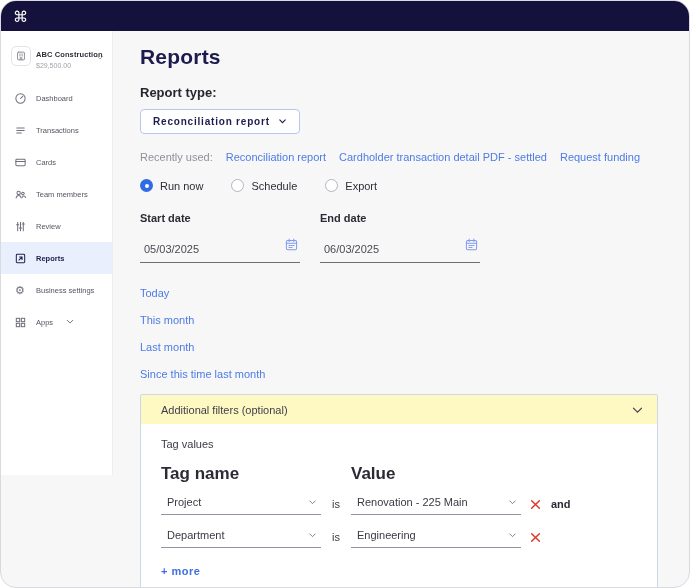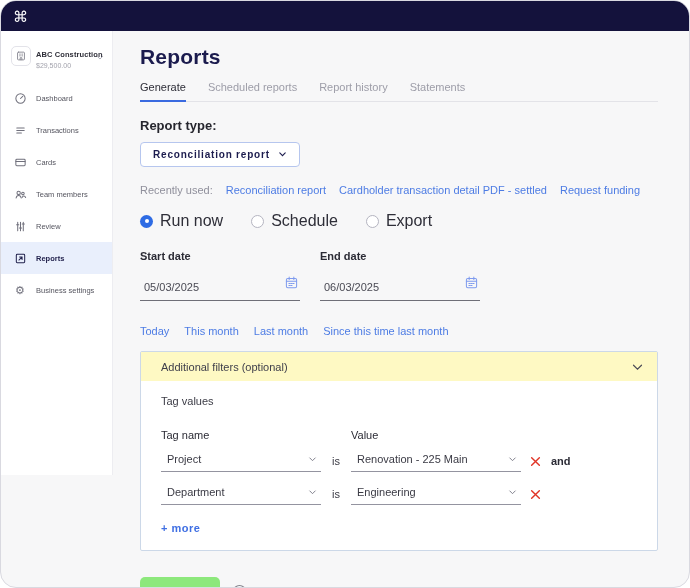--- a/index.html
+++ b/index.html
@@ -45,43 +45,43 @@
 
   .report-type-btn { margin-top:9px; display:inline-flex; align-items:center; gap:8px;
     border:1px solid #b6c6ee; border-radius:4px; background:#ffffff; padding:6px 12px;
     font-size:10px; font-weight:bold; letter-spacing:.8px; color:#1c1c4e; cursor:pointer; }
 
   .recent-row { margin-top:17px; display:flex; align-items:center; gap:13px; font-size:11px; }
   .muted { color:#90909c; }
   .link { color:#4d7ce4; cursor:pointer; text-decoration:none; }
 
   .radio-row { margin-top:16px; display:flex; align-items:center; gap:28px; }
-  .radio-opt { display:flex; align-items:center; gap:7px; font-size:16px; color:#2e2e38; cursor:pointer; }
+  .radio-opt { display:flex; align-items:center; gap:7px; font-size:11px; color:#2e2e38; cursor:pointer; }
   .radio { width:13px; height:13px; border-radius:50%; border:1px solid #b4b4c0; background:#fff; }
   .radio.sel { border:none; background:#2e6be4; position:relative; }
   .radio.sel::after { content:""; position:absolute; left:4.5px; top:4.5px; width:4px; height:4px; border-radius:50%; background:#fff; }
 
   .date-cols { margin-top:20px; display:flex; gap:20px; }
   .date-col { width:160px; }
   .field-label { font-size:11px; font-weight:bold; color:#2b2b35; }
   .date-field { margin-top:10px; display:flex; align-items:flex-end; justify-content:space-between;
     border-bottom:1px solid #6f6f78; padding:3px 2px 7px 4px; cursor:pointer; }
   .date-value { font-size:11px; color:#4a4a54; }
 
-  .quick-row { margin-top:24px; display:flex; gap:15px; font-size:11px; }
+  .quick-row { margin-top:24px; display:flex; gap:15px; font-size:11px;flex-direction:column; }
 
   
   .filters { margin-top:14px; width:518px; border:1px solid #ccd8e8; border-radius:2px; background:#ffffff; }
   .filters-header { height:29px; background:#fef9c3; display:flex; align-items:center;
     justify-content:space-between; padding:0 14px 0 20px; font-size:11px; color:#3e3e4a; cursor:pointer; }
   .filters-body { padding:14px 20px 14px 20px; }
   .tag-values-label { font-size:11px; color:#3c3c46; margin-bottom:14px; }
   .frow { display:grid; grid-template-columns:160px 30px 170px 28px auto; align-items:center; margin-bottom:11px; }
   .fhead { margin-bottom:9px; }
-  .col-head { font-size:11px; font-weight:normal; color:#2b2b35;margin-top:8px; }
+  .col-head { font-size:17px; font-weight:bold; color:#2b2b35; }
   .ufield { display:flex; align-items:center; justify-content:space-between;
     border-bottom:1px solid #9494a0; padding:3px 4px 6px 6px; font-size:11px; color:#3a3a44; cursor:pointer; }
   .op { font-size:11px; color:#3a3a44; text-align:center; }
   .xbtn { display:flex; align-items:center; justify-content:center; cursor:pointer; }
   .connector { font-size:11px; font-weight:bold; color:#2b2b35; padding-left:2px; }
   .more-link { font-size:11px; font-weight:bold; color:#3f6fe3; letter-spacing:.5px; margin-top:6px; display:inline-block; cursor:pointer; }
 
   .preview-row { margin-top:26px; display:flex; align-items:center; gap:12px; }
   .preview-btn { background:#8de87c; border:none; border-radius:5px; padding:8px 15px;
     font-family:"Liberation Sans", sans-serif; font-size:11.5px; font-weight:bold; letter-spacing:1px; color:#1c2440; cursor:pointer; }
@@ -180,34 +180,44 @@
           <span>Reports</span>
         </div>
 
         <div class="nav-item">
           <span class="ic">
             <span class="gear-glyph">⚙</span>
           </span>
           <span>Business settings</span>
         </div>
 
+        <div class="nav-item">
+          <span class="ic">
+            <svg width="13" height="13" viewBox="0 0 14 14" fill="none" stroke="#70707c" stroke-width="1.1">
+              <rect x="2.5" y="2.5" width="3.6" height="3.6"></rect>
+                <rect x="7.9" y="2.5" width="3.6" height="3.6"></rect>
+              <rect x="2.5" y="7.9" width="3.6" height="3.6"></rect>
+                <rect x="7.9" y="7.9" width="3.6" height="3.6"></rect>
+            </svg>
+          </span>
+          <span>Apps</span>
+          <span class="nav-chev">
+            <svg width="8" height="7" viewBox="0 0 10 9" fill="none" stroke="#70707c" stroke-width="1.2" stroke-linecap="round">
+                <path d="M1.5 3l3.5 3.5L8.5 3"></path>
+              </svg>
+          </span>
+        </div>
 
       </nav>
     </aside>
 
     <main class="content">
 
       <h1 class="page-title">Reports</h1>
 
-      <div class="tabs">
-        <span class="tab active">Generate</span>
-        <span class="tab">Scheduled reports</span>
-        <span class="tab">Report history</span>
-        <span class="tab">Statements</span>
-      </div>
 
       <div class="section-heading">Report type:</div>
 
       <button class="report-type-btn">
         <span>Reconciliation report</span>
         <span>
           <svg width="9" height="7" viewBox="0 0 10 9" fill="none" stroke="#1c1c4e" stroke-width="1.4" stroke-linecap="round">
               <path d="M1.5 2.5L5 6l3.5-3.5"></path>
             </svg>
         </span>

